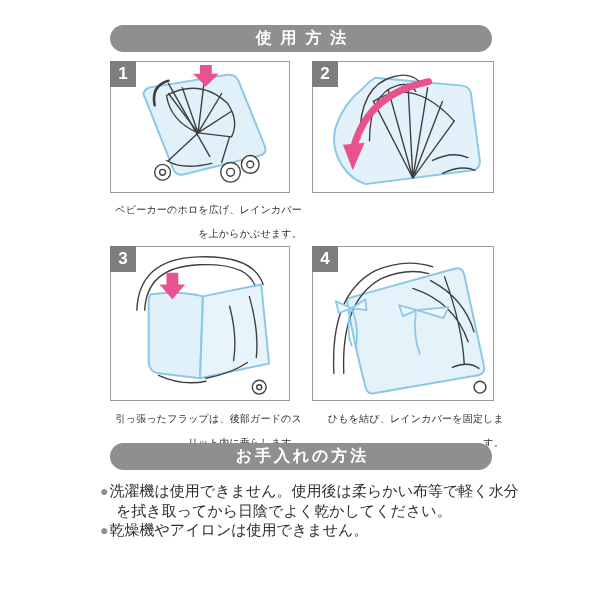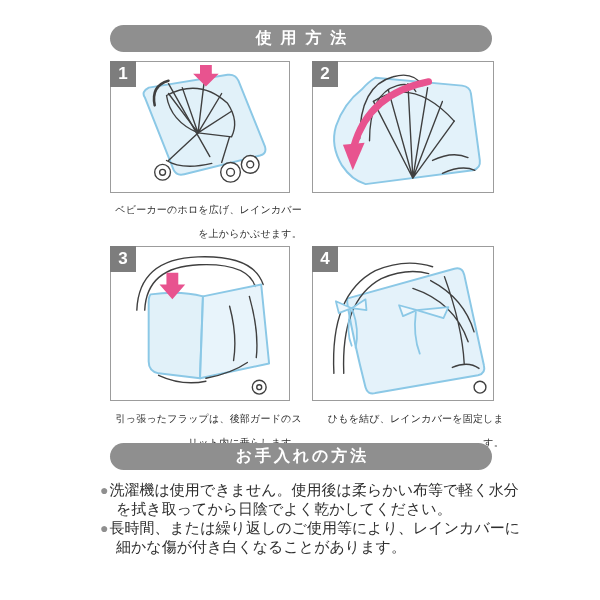--- a/index.html
+++ b/index.html
@@ -46,21 +46,21 @@
     font-size:10px;line-height:24px;color:var(--text,#2e2e2e);
     text-align:right;letter-spacing:0.2px;
   }
   .row2 .caption{margin-top:6px;}
 
   .care-list{
     position:absolute;left:100px;top:481px;width:424px;
     margin:0;padding:0;list-style:none;
     font-size:15px;line-height:19px;
   }
-  .care-list li{padding-left:16px;font-family:Liberation Serif, serif;}
+  .care-list li{padding-left:16px;}
   .bullet{
     color:var(--bullet,#8f8f8f);
     margin-left:-16px;margin-right:1px;font-size:14px;
   }
 
   
   .cover{fill:var(--cover-fill,#d9edf8);stroke:var(--cover-stroke,#8bc8e6);stroke-width:2;stroke-linejoin:round;}
   .cover2{fill:var(--cover-fill,#d9edf8);fill-opacity:.6;stroke:var(--cover-stroke,#8bc8e6);stroke-width:2;stroke-linejoin:round;}
   .ln{stroke:var(--line,#3f3f3f);fill:none;stroke-width:1.4;stroke-linecap:round;stroke-linejoin:round;}
   .lnb{stroke:var(--line,#3f3f3f);fill:none;stroke-width:2.6;stroke-linecap:round;}
@@ -181,14 +181,14 @@
   </figure>
 
 </div>
 
 <div id="care-header" class="pill">
   <span class="pill-title">お手入れの方法</span>
 </div>
 
 <ul class="care-list">
   <li><span class="bullet">●</span><span>洗濯機は使用できません。使用後は柔らかい布等で軽く水分を拭き取ってから日陰でよく乾かしてください。</span></li>
-  <li><span class="bullet">●</span><span>長時間、または繰り返しのご使用等により、レインカバーに細かな傷が付き白くなることがあります。</span></li>
+  <li><span class="bullet">●</span><span>乾燥機やアイロンは使用できません。</span></li>
 </ul>
 
 </body></html>

